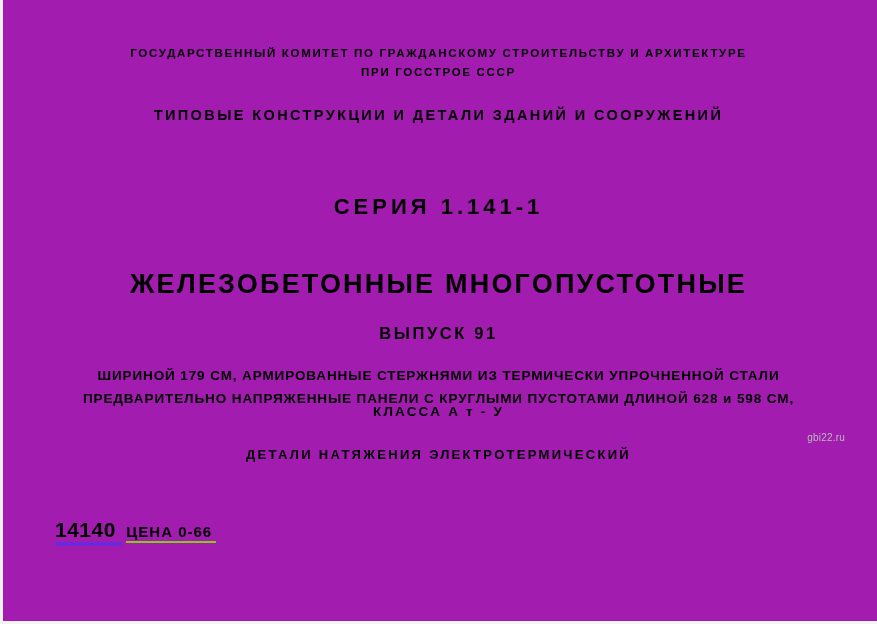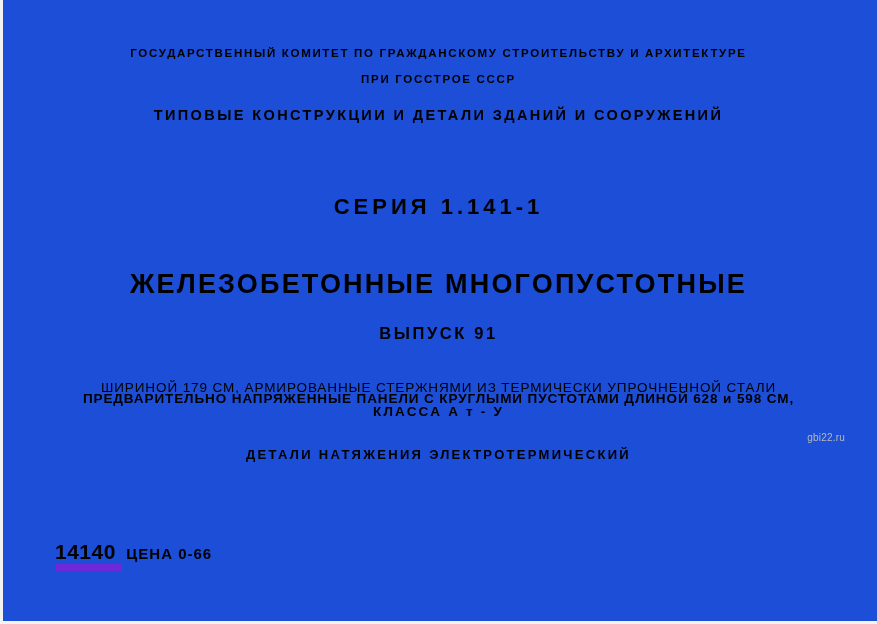--- a/index.html
+++ b/index.html
@@ -8,21 +8,21 @@
     background: #ffffff;
   }
   body {
     font-family: "Liberation Sans", sans-serif;
     color: #000000;
   }
   #page {
     position: relative;
     width: 877px;
     height: 624px;
-    background: #1d4ed8;
+    background: #a21caf;
     overflow: hidden;
   }
   
   .scan-edge-left {
     position: absolute;
     left: 0;
     top: 0;
     width: 3px;
     height: 624px;
     background: #f2f2f2;
@@ -49,21 +49,20 @@
     top: 47px;
     font-size: 11.5px;
     letter-spacing: 1.7px;
     font-weight: 700;
   }
   .hdr2 {
     top: 66px;
     font-size: 11.5px;
     letter-spacing: 1.7px;
     font-weight: 700;
-    margin-top: 7px;
   }
   .hdr3 {
     top: 108px;
     font-size: 14.5px;
     letter-spacing: 2.4px;
     font-weight: 700;
   }
 
   
   .series {
@@ -93,24 +92,24 @@
     font-weight: 700;
   }
   .desc1 {
     top: 354px;
     font-size: 13.5px;
     letter-spacing: 0.9px;
     font-weight: 700;
     margin-top: 38px;
   }
   .desc2 {
-    top: 381px;
+    top: 369px;
     font-size: 13.5px;
     letter-spacing: 0.9px;
-    font-weight: 400;
+    font-weight: 700;
   }
   .desc3 {
     top: 405px;
     font-size: 13.5px;
     letter-spacing: 2.2px;
     font-weight: 700;
   }
   .method {
     top: 448px;
     font-size: 13px;
@@ -134,31 +133,30 @@
     position: absolute;
     left: 55px;
     top: 518px;
     text-align: left;
   }
   .stamp-number {
     font-size: 21px;
     font-weight: 700;
     letter-spacing: 0.5px;
     display: inline-block;
-    border-bottom: 7px solid #6d28d9;
+    border-bottom: 4px solid #6d28d9;
     padding: 0 6px 1px 0;
     line-height: 1.1;
-    margin-top: 22px;
   }
   .stamp-price {
     margin-top: 3px;
     font-size: 15px;
     font-weight: 700;
     letter-spacing: 1px;
-    border-bottom: 2px solid #1d4ed8;
+    border-bottom: 2px solid #84cc16;
     display: inline-block;
     padding: 0 4px 1px 0;
     line-height: 1.15;
   }
 </style>
 </head>
 <body>
 
 <div id="page">
 

